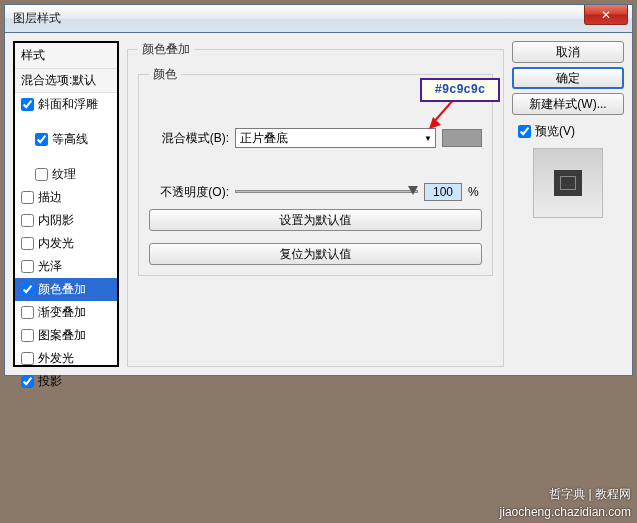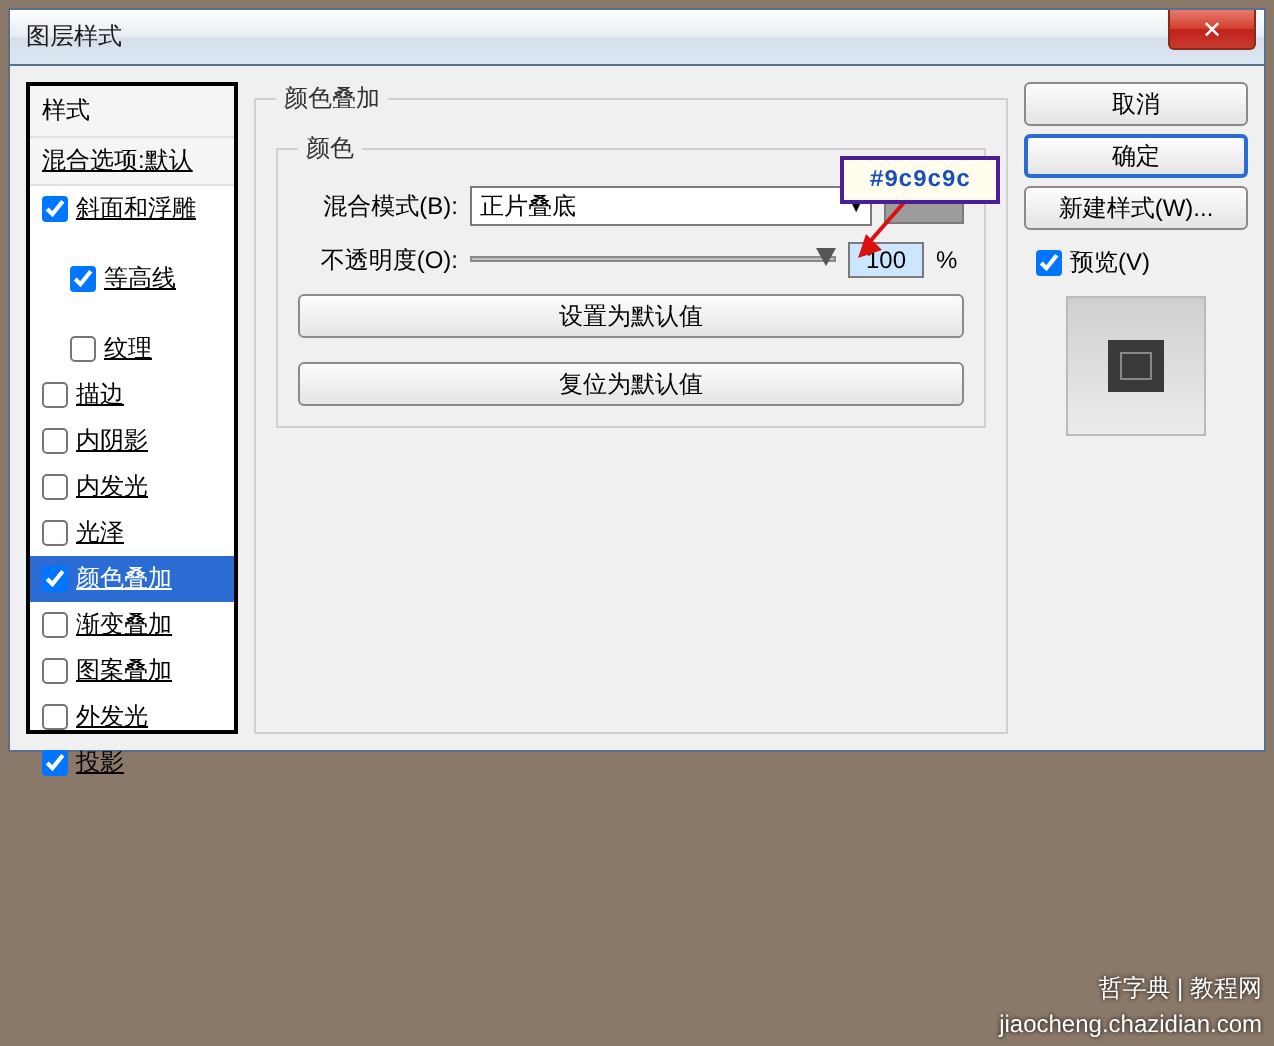--- a/index.html
+++ b/index.html
@@ -4,30 +4,30 @@
 <style>
 * { box-sizing: border-box; margin: 0; padding: 0; font-family: "Microsoft YaHei", SimSun, sans-serif; font-size: 12px; }
 body { background: #8a7868; width: 637px; height: 523px; position: relative; }
 .window { position: absolute; left: 4px; top: 4px; width: 629px; height: 372px; background: #f0f0f0; border: 1px solid #5a6f8a; }
 .titlebar { height: 28px; background: linear-gradient(#fdfefe, #e8edf3 48%, #d6e0eb 52%, #dce6f0); border-bottom: 1px solid #5a6f8a; display: flex; align-items: center; padding-left: 8px; position: relative; }
 .titlebar-text { color: #1a1a1a; }
 .close-btn { position: absolute; right: 4px; top: 0; width: 44px; height: 20px; background: linear-gradient(#e67a6e, #d2412f 48%, #c0221a 52%, #c83a2f); border: 1px solid #8a2a1a; border-top: none; border-radius: 0 0 3px 3px; color: #fff; display: flex; align-items: center; justify-content: center; font-family: Arial; font-size: 10px; }
 .body-area { display: flex; padding: 8px; height: calc(100% - 28px); gap: 8px; }
 .styles-panel { width: 106px; border: 2px solid #000000; background: #fff; }
 .styles-header { padding: 4px 6px; border-bottom: 1px solid #e0e0e0; background: #f5f5f5; }
-.style-item { padding: 3px 6px; display: flex; align-items: center; gap: 4px; cursor: default; text-decoration: underline; }
+.style-item { padding: 3px 6px; display: flex; align-items: center; gap: 4px; cursor: default; }
 .style-item.blend { background: #f5f5f5; border-bottom: 1px solid #e0e0e0; }
 .style-item.selected { background: #2b6cd4; color: #fff; }
 .style-item.indent { padding-left: 20px; margin-top: 12px; }
 input[type=checkbox] { width: 13px; height: 13px; }
 .main-panel { flex: 1; position: relative; }
 .fieldset-outer { border: 1px solid #d0d0d0; padding: 8px 10px 10px 10px; height: 100%; }
 .fieldset-outer > legend, .fieldset-inner > legend { padding: 0 4px; color: #333; }
 .fieldset-inner { border: 1px solid #d0d0d0; padding: 10px; }
-.row { display: flex; align-items: center; margin-bottom: 8px; gap: 6px; }
+.row { display: flex; align-items: center; margin-bottom: 8px; gap: 6px; margin-top: 35px; }
 .row label { width: 80px; text-align: right; }
 .combo { flex: 1; height: 20px; border: 1px solid #7a7a7a; background: #fff; display: flex; align-items: center; padding: 0 4px; position: relative; }
 .combo .arrow { position: absolute; right: 3px; font-size: 8px; }
 .swatch { width: 40px; height: 18px; background: #9c9c9c; border: 1px solid #7a7a7a; }
 .slider { flex: 1; height: 16px; position: relative; }
 .slider-track { height: 3px; background: #c0c0c0; border: 1px solid #8a8a8a; margin-top: 6px; }
 .slider-thumb { position: absolute; right: 0; top: 2px; width: 0; height: 0; border-left: 5px solid transparent; border-right: 5px solid transparent; border-top: 9px solid #555; }
 .numbox { width: 38px; height: 18px; border: 1px solid #7a7a7a; background: #cde6ff; text-align: center; line-height: 16px; }
 .pct { width: 14px; }
 .btn-row { display: flex; gap: 12px; justify-content: center; margin-top: 6px; flex-direction: column; }

